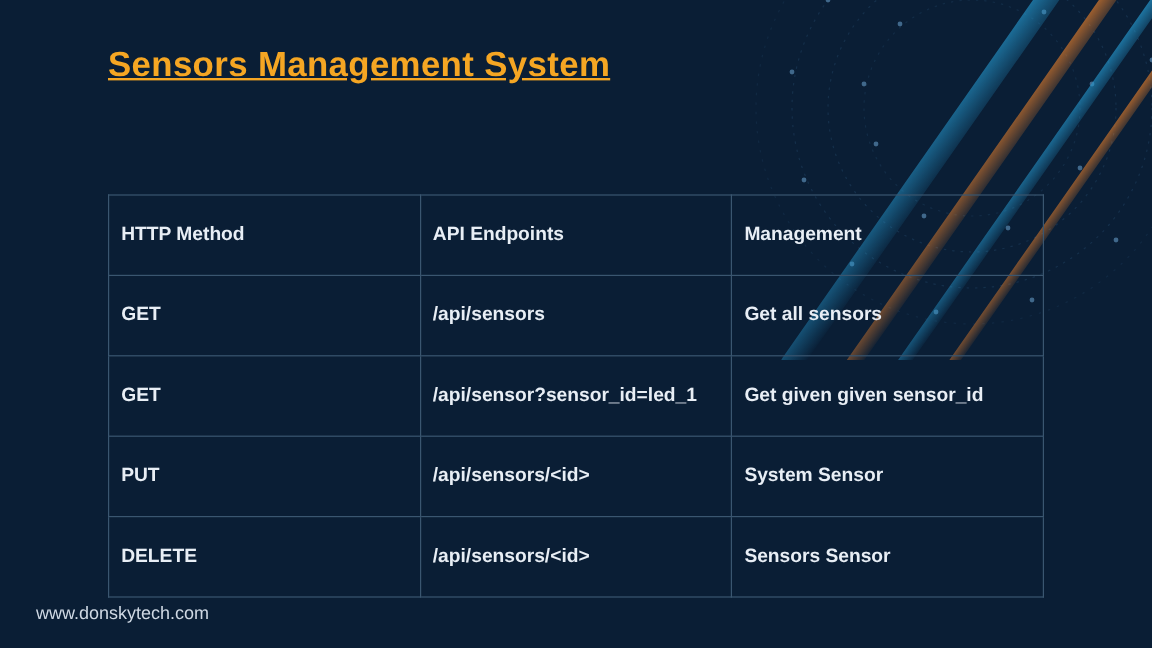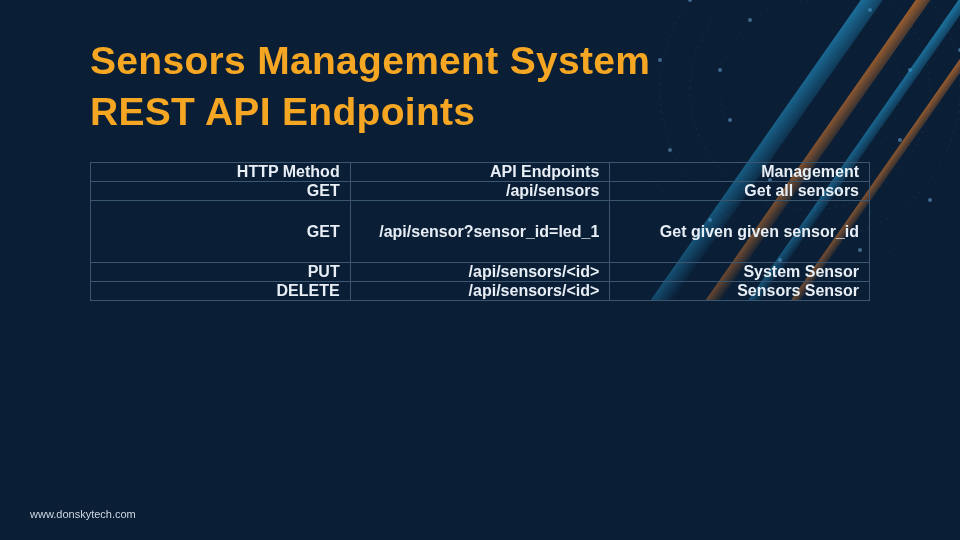--- a/index.html
+++ b/index.html
@@ -26,60 +26,61 @@
     }
     .bg-decoration svg {
       width: 100%;
       height: 100%;
     }
     .title {
       position: absolute;
       top: 36px;
       left: 90px;
       color: #f5a623;
-      font-size: 39px;
+      font-size: 29px;
       font-weight: 700;
       line-height: 1.3;
       letter-spacing: 0.3px;
+      text-decoration: underline;
     }
     .table-wrap {
       position: absolute;
       top: 162px;
       left: 90px;
       right: 90px;
     }
     table {
       width: 100%;
       border-collapse: collapse;
       table-layout: fixed;
       color: #e8eef5;
     }
     th, td {
       border: 1px solid #3a5670;
-      padding: 0 10px;
-      text-align: right;
+      padding: 24px 10px;
+      text-align: left;
       font-size: 16px;
       vertical-align: middle;
       word-break: break-word;
     }
     th {
       font-weight: 700;
     }
     td {
       font-weight: 700;
     }
     .row-tall td {
       height: 62px;
     }
     .footer {
       position: absolute;
       bottom: 20px;
       left: 30px;
       color: #cfd8e3;
-      font-size: 11px;
+      font-size: 15px;
       font-weight: 400;
     }
   </style>
 </head>
 <body>
 
 <div class="bg-decoration">
   <svg viewBox="0 0 420 420">
     <defs>
       <radialGradient id="dotg" cx="50%" cy="50%" r="60%">
@@ -127,21 +128,20 @@
       <rect x="200" y="-40" width="18" height="520" rx="9" fill="url(#streak2)" transform="rotate(35 210 210)"></rect>
       <rect x="245" y="-60" width="12" height="560" rx="6" fill="url(#streak1)" transform="rotate(35 210 210)"></rect>
       <rect x="280" y="-30" width="10" height="500" rx="5" fill="url(#streak2)" transform="rotate(35 210 210)"></rect>
       <rect x="315" y="-50" width="8" height="540" rx="4" fill="url(#streak1)" transform="rotate(35 210 210)"></rect>
     </g>
   </svg>
 </div>
 
 <div class="title">
   <span>Sensors Management System</span><br>
-  <span>REST API Endpoints</span>
 </div>
 
 <div class="table-wrap">
   <table>
     <thead>
       <tr>
         <th>HTTP Method</th>
         <th>API Endpoints</th>
         <th>Management</th>
       </tr>

